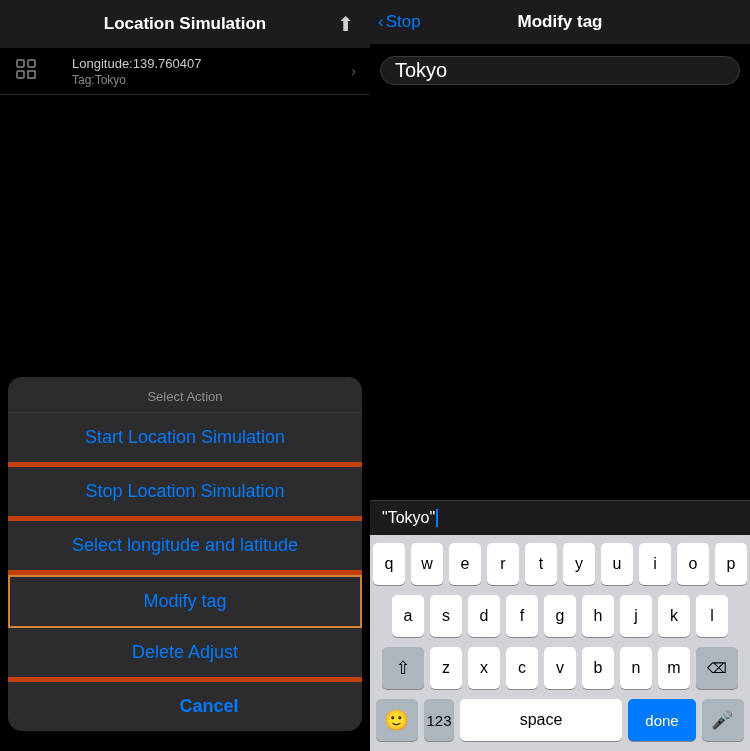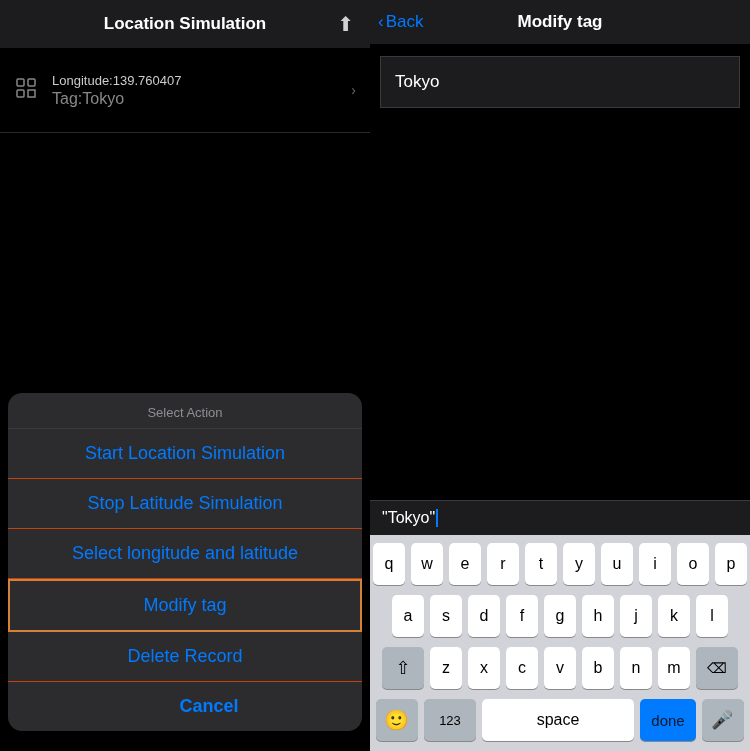--- a/index.html
+++ b/index.html
@@ -41,41 +41,42 @@
       right: 16px;
       color: #fff;
       font-size: 20px;
       opacity: 0.8;
     }
 
     
     .location-item {
       display: flex;
       align-items: center;
-      padding: 24px 14px;
+      padding: 7px 14px;
       border-bottom: 1px solid #2a2a2a;
+      gap: 20px;
     }
     .location-icon {
       width: 28px;
       height: 28px;
       margin-right: 10px;
       color: #888;
       flex-shrink: 0;
     }
     .location-details {
       flex: 1;
     }
     .location-details .coord {
       color: #ccc;
       font-size: 13px;
       line-height: 1.4;
     }
     .location-details .tag {
       color: #888;
-      font-size: 16px;
+      font-size: 12px;
     }
     .location-chevron {
       color: #666;
       font-size: 14px;
     }
 
     
     .action-sheet {
       position: absolute;
       bottom: 0;
@@ -91,21 +92,21 @@
       color: #8e8e93;
       font-size: 13px;
       padding: 12px 16px 8px;
       border-bottom: 1px solid #3a3a3c;
     }
     .action-item {
       text-align: center;
       color: #007aff;
       font-size: 18px;
       padding: 14px 16px;
-      border-bottom: 1px solid #c2410c;
+      border-bottom: 5px solid #c2410c;
       cursor: pointer;
     }
     .action-item:last-child {
       border-bottom: none;
       margin-left: 48px;
     }
     .action-item.highlighted {
       border: 2px solid #d4813a;
       margin: 0;
     }
@@ -154,24 +155,24 @@
 
     
     .input-area {
       padding: 12px 10px;
       flex-shrink: 0;
     }
     .tag-input {
       width: 100%;
       background: #1c1c1e;
       border: 1px solid #3a3a3c;
-      border-radius: 0;
-      padding: 15px 14px;
-      color: #fff;
-      font-size: 17px;
+      border-radius: 18px;
+      padding: 2px 14px;
+      color: #fff;
+      font-size: 20px;
       outline: none;
     }
 
     
     .suggestion-bar {
       background: #1c1c1e;
       padding: 8px 12px;
       display: flex;
       align-items: center;
       border-top: 1px solid #3a3a3c;
@@ -231,27 +232,27 @@
     .key-delete {
       width: 42px;
       font-size: 14px;
     }
     .key-space {
       flex: 1;
       max-width: 220px;
     }
     .key-done {
       background: #007aff;
-      color: #0f172a;
-      width: 56px;
+      color: #fef9c3;
+      width: 68px;
       font-size: 15px;
     }
     .key-123 {
-      width: 52px;
-      font-size: 13px;
+      width: 30px;
+      font-size: 15px;
     }
     .keyboard-bottom-row {
       display: flex;
       justify-content: space-between;
       align-items: center;
       padding: 0 3px;
       margin-bottom: 6px;
       gap: 6px;
     }
     .emoji-key {
@@ -309,35 +310,35 @@
       <div class="coord">Longitude:139.760407</div>
       <div class="tag">Tag:Tokyo</div>
     </div>
     <span class="location-chevron">›</span>
   </div>
 
   <div class="action-sheet" style="bottom:10px;">
     <div class="action-sheet-title">Select Action</div>
 
     <div class="action-item">Start Location Simulation</div>
-    <div class="action-item">Stop Latitude Simulation</div>
+    <div class="action-item">Stop Location Simulation</div>
     <div class="action-item">Select longitude and latitude</div>
     <div class="action-item highlighted">Modify tag</div>
-    <div class="action-item">Delete Record</div>
+    <div class="action-item">Delete Adjust</div>
     <div class="action-item cancel-item">Cancel</div>
   </div>
 </div>
 
 <div class="divider-v"></div>
 
 <div class="right-panel">
   <div class="header-right">
     <div class="header-right-back">
       <span>‹</span>
-      <span>Back</span>
+      <span>Stop</span>
     </div>
     <span class="header-right-title">Modify tag</span>
   </div>
 
   <div class="input-area">
     <input class="tag-input" type="text" value="Tokyo" style="">
   </div>
 
   <div style="flex:1; background:#000;"></div>
 

